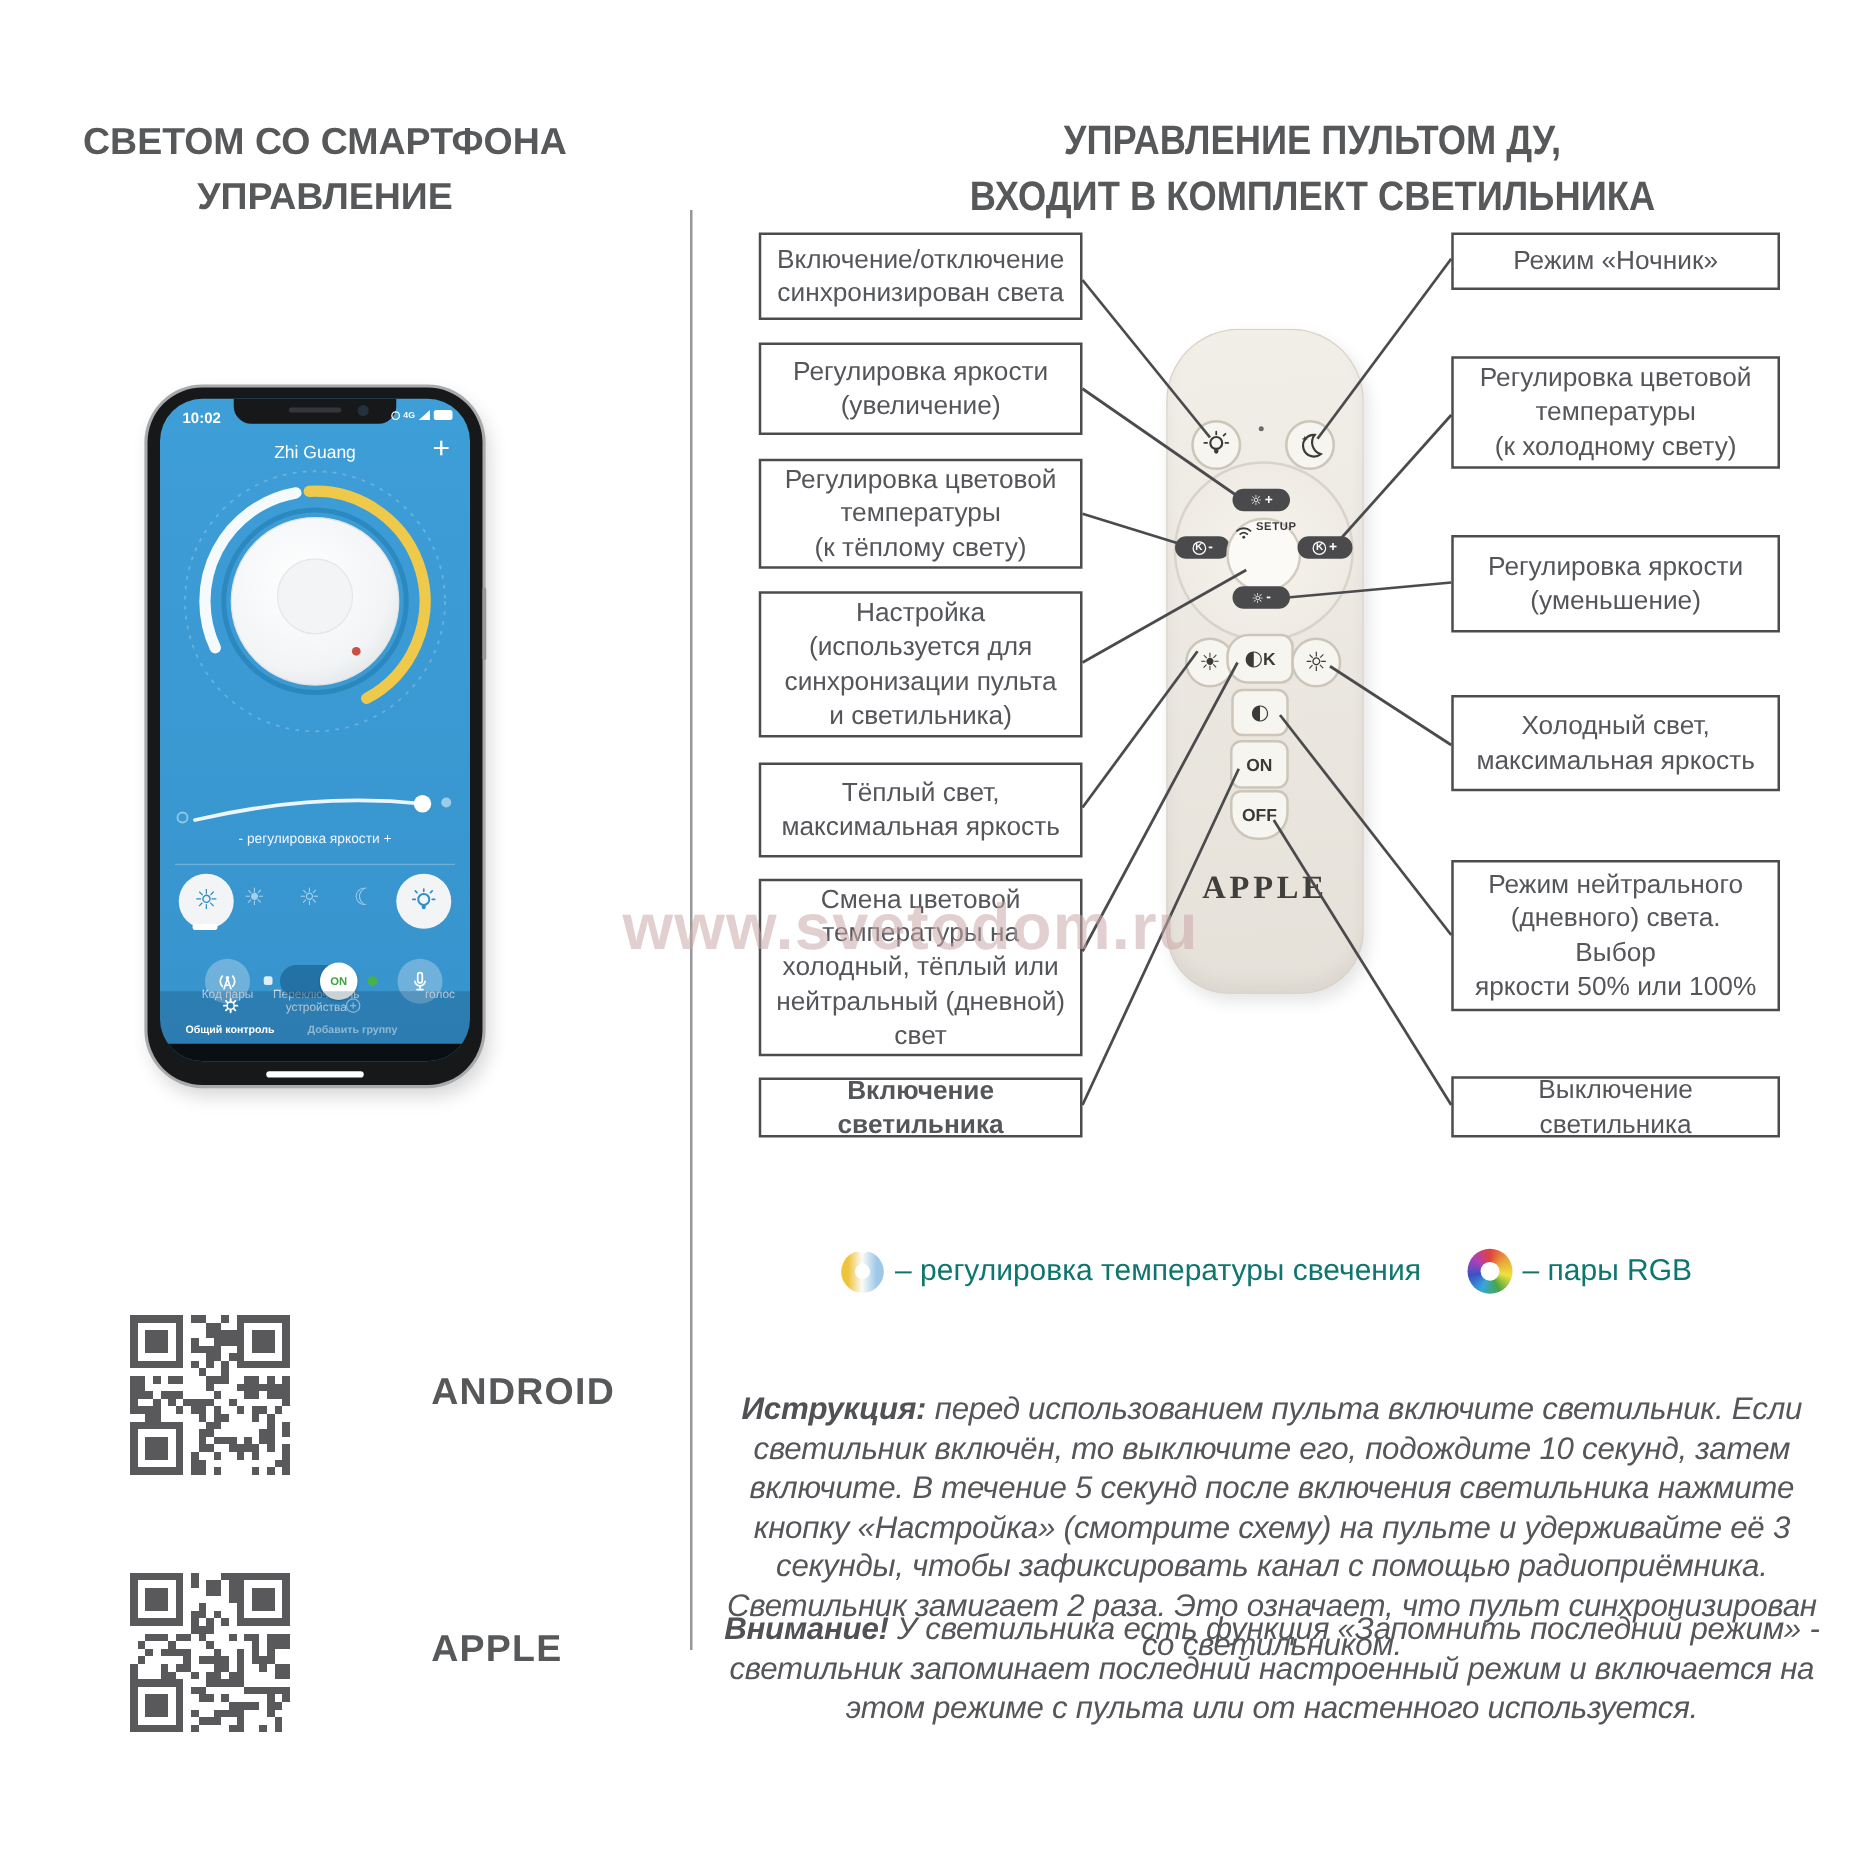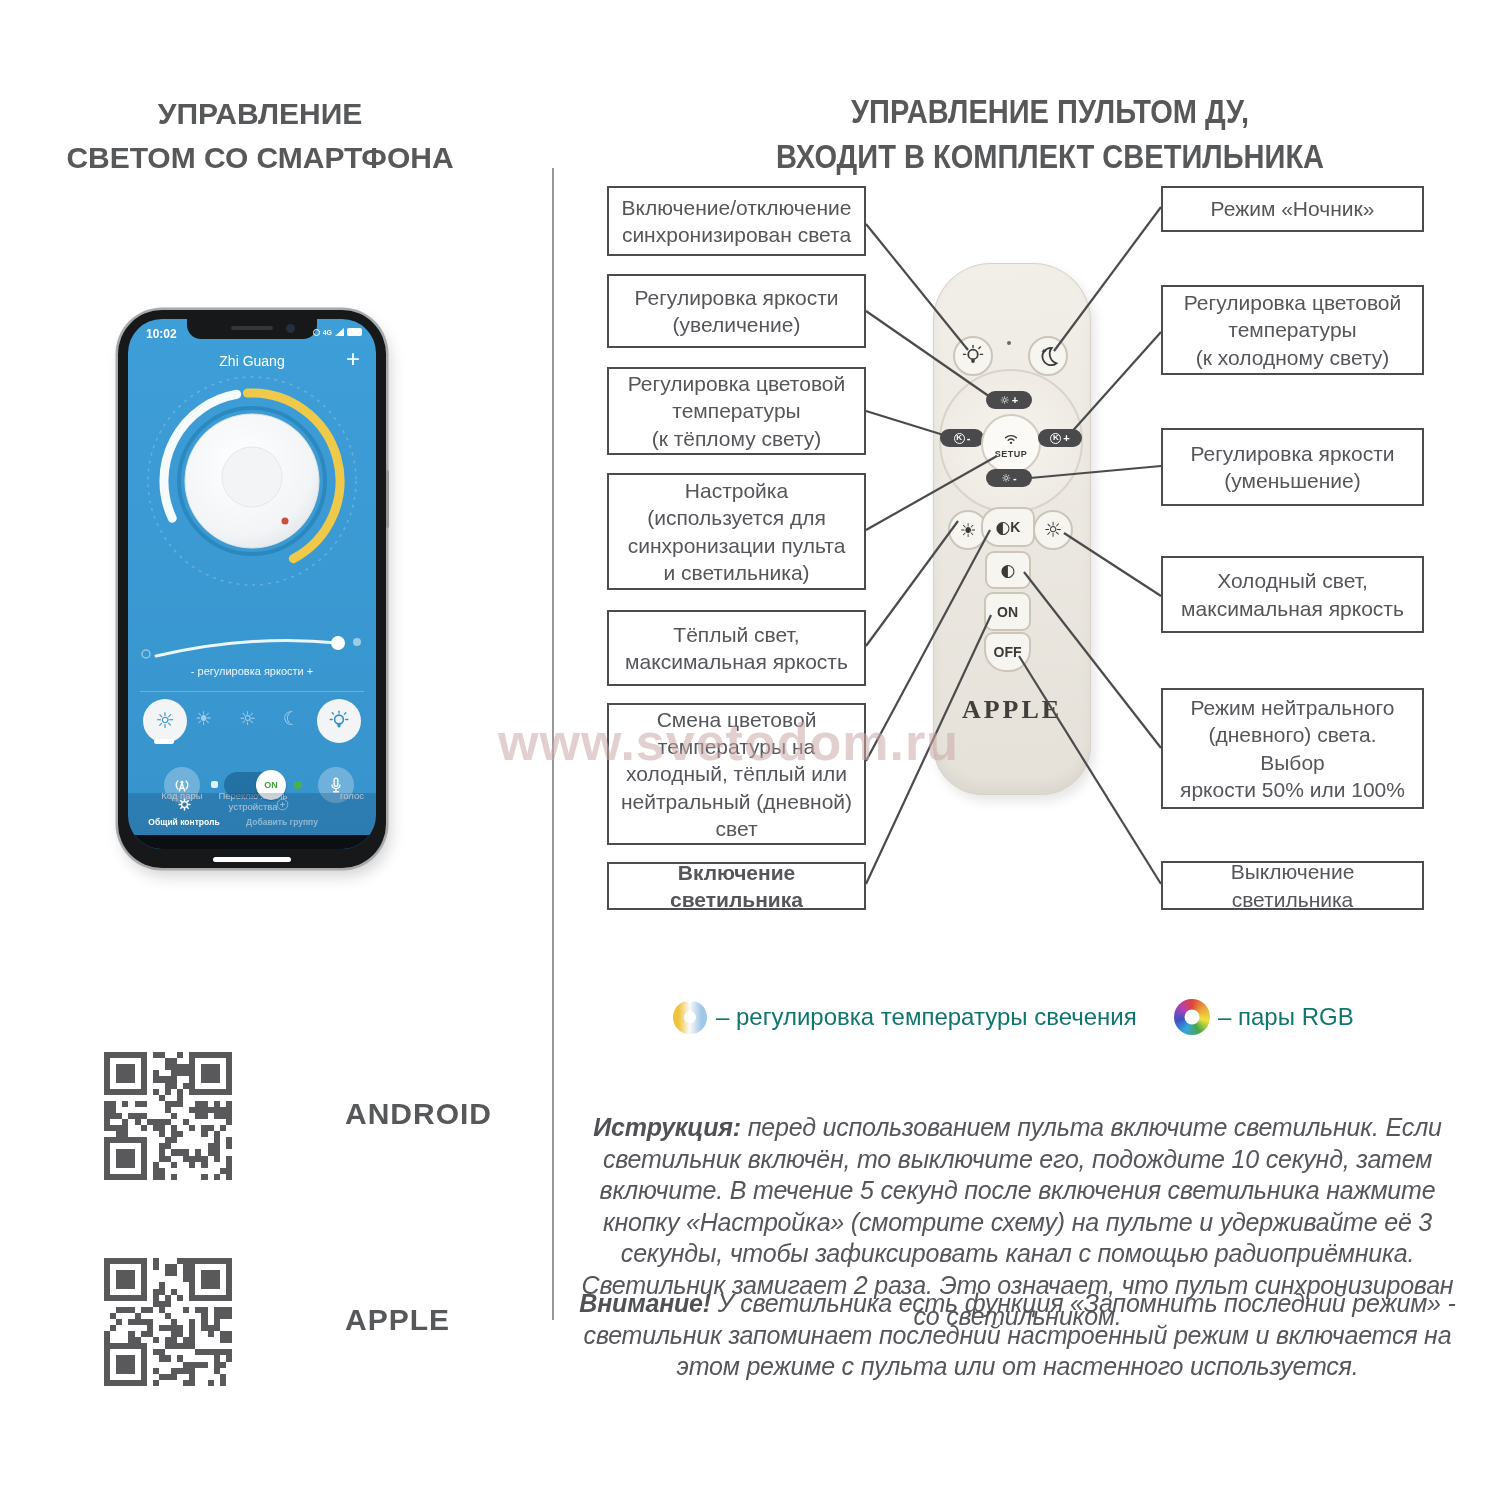--- a/index.html
+++ b/index.html
@@ -40,21 +40,21 @@
            font-weight:bold;}
   .pad{position:absolute;left:6px;top:106px;width:144px;height:144px;border-radius:50%;
        background:radial-gradient(#f6f3ee,#ece8e0);border:2px solid #d9d4ca;box-sizing:border-box;}
   .pill{position:absolute;height:18px;border-radius:9px;background:#4a4a4c;color:#fff;
         display:flex;align-items:center;justify-content:center;gap:2px;font-size:11px;font-weight:bold;}
   .pill .g{font-family:"DejaVu Sans",sans-serif;font-size:11px;line-height:1;}
   .kcirc{display:inline-flex;width:11px;height:11px;border:1px solid #fff;border-radius:50%;
          align-items:center;justify-content:center;font-size:8px;line-height:1;box-sizing:border-box;}
   .setup{position:absolute;left:48px;top:151px;width:60px;height:60px;border-radius:50%;
          background:#fbfaf6;border:2px solid #d2ccc1;box-sizing:border-box;display:flex;
-         flex-direction:column;align-items:center;justify-content:center;color:#3a3a38;}
+         justify-content:center;color:#3a3a38;}
   .setup .lbl{font-size:9px;font-weight:bold;letter-spacing:.5px;}
   .glyph{font-family:"DejaVu Sans",sans-serif;line-height:1;}
   .brand{position:absolute;left:0;width:100%;top:432px;text-align:center;
          font-family:"Liberation Serif",serif;font-weight:bold;font-size:26px;letter-spacing:3px;color:#413f3b;}
   
   .phone{position:absolute;left:118px;top:310px;width:268px;height:558px;background:#17181a;
          border-radius:44px;box-shadow:0 0 0 2.5px #a9aaac, 4px 8px 16px rgba(0,0,0,.18);
          padding:9px 10px 19px;box-sizing:border-box;z-index:5;}
   .sidebtn{position:absolute;width:3px;background:#97989a;border-radius:2px;}
   .screen{position:relative;width:248px;height:530px;border-radius:34px;overflow:hidden;
@@ -178,22 +178,22 @@
     </symbol>
     <symbol id="i-plus-circle" viewBox="0 0 24 24">
       <circle cx="12" cy="12" r="8.5" fill="none" stroke="currentColor" stroke-width="1.6"></circle>
       <line x1="12" y1="8" x2="12" y2="16" stroke="currentColor" stroke-width="1.6"></line>
       <line x1="8" y1="12" x2="16" y2="12" stroke="currentColor" stroke-width="1.6"></line>
     </symbol>
   </defs>
     </svg>
 
   <div class="title-left">
+    <div>СВЕТОМ СО СМАРТФОНА</div>
     <div>УПРАВЛЕНИЕ</div>
-    <div>СВЕТОМ СО СМАРТФОНА</div>
   </div>
   <div class="title-right">
     <div>УПРАВЛЕНИЕ ПУЛЬТОМ ДУ,</div>
     <div>ВХОДИТ В КОМПЛЕКТ СВЕТИЛЬНИКА</div>
   </div>
   <div class="vdivider"></div>
 
   <div class="phone">
     <div class="sidebtn" style="top:100px;height:24px;"></div>
     <div class="sidebtn" style="top:145px;height:42px;"></div>

